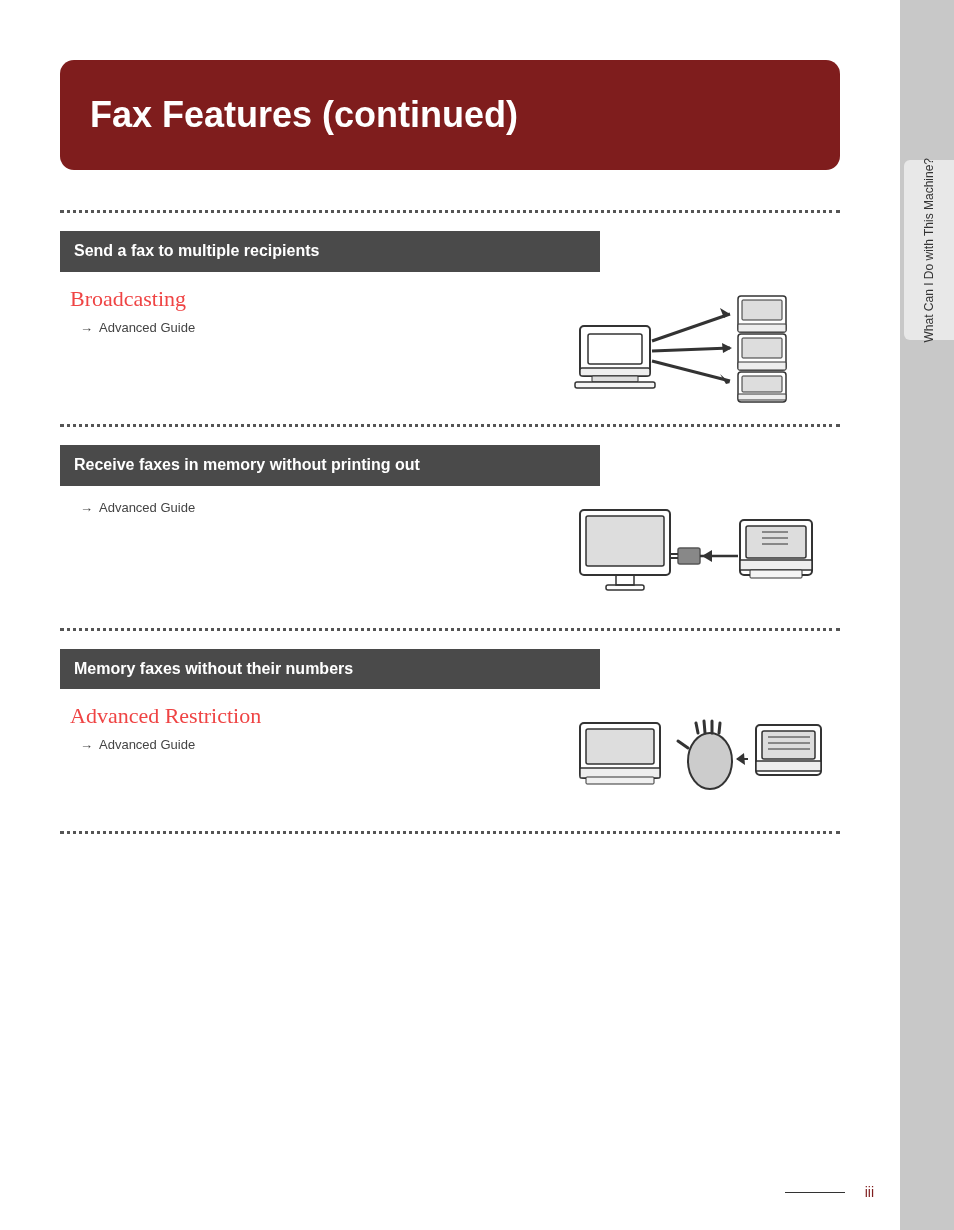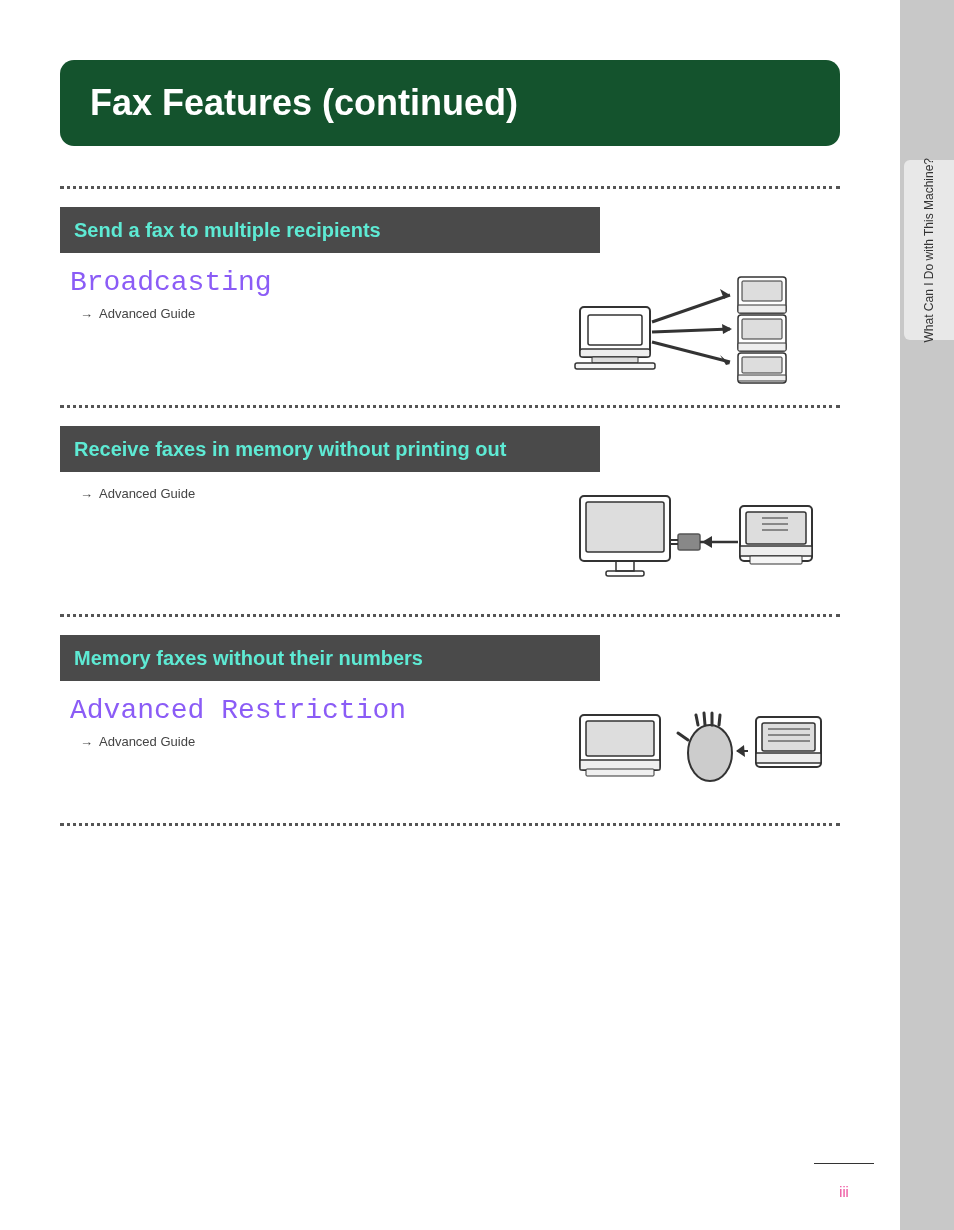--- a/index.html
+++ b/index.html
@@ -16,23 +16,23 @@
     .main-content {
       position: absolute;
       left: 0;
       top: 0;
       width: 900px;
       height: 1230px;
       padding: 60px 60px 60px 60px;
     }
 
     .page-title-bar {
-      background: #14532d;
+      background: #7f1d1d;
       border-radius: 14px;
-      padding: 22px 30px;
+      padding: 34px 30px;
       margin-bottom: 40px;
     }
 
     .page-title-bar h1 {
       color: #ffffff;
       font-size: 36px;
       font-weight: bold;
       font-family: Arial, Helvetica, sans-serif;
     }
 
@@ -50,44 +50,44 @@
     .section-header {
       background: #4a4a4a;
       padding: 10px 14px;
       margin-top: 18px;
       margin-bottom: 14px;
       display: inline-block;
       width: 540px;
     }
 
     .section-header h2 {
-      color: #5eead4;
-      font-size: 20px;
+      color: #ffffff;
+      font-size: 16px;
       font-weight: bold;
       font-family: Arial, Helvetica, sans-serif;
       line-height: 1.3;
     }
 
     .section-body {
       display: flex;
       align-items: flex-start;
       margin-bottom: 18px;
     }
 
     .section-text {
       flex: 1;
       padding-left: 10px;
     }
 
     .feature-name {
-      font-size: 28px;
+      font-size: 22px;
       font-weight: normal;
-      color: #8b5cf6;
+      color: #ef4444;
       margin-bottom: 8px;
-      font-family: Liberation Mono, monospace;
+      font-family: Liberation Serif, serif;
     }
 
     .guide-ref {
       display: flex;
       align-items: center;
       gap: 6px;
       font-size: 13px;
       color: #444444;
       padding-left: 10px;
     }
@@ -141,25 +141,24 @@
       text-align: center;
       line-height: 1.4;
     }
 
     
     .page-number {
       position: absolute;
       bottom: 30px;
       right: 80px;
       font-size: 14px;
-      color: #ec4899;
+      color: #7f1d1d;
       display: flex;
       align-items: center;
       gap: 20px;
-      flex-direction: column;
     }
 
     .page-num-line {
       width: 60px;
       height: 1px;
       background: #333;
     }
 
     
     .illustration-svg {

